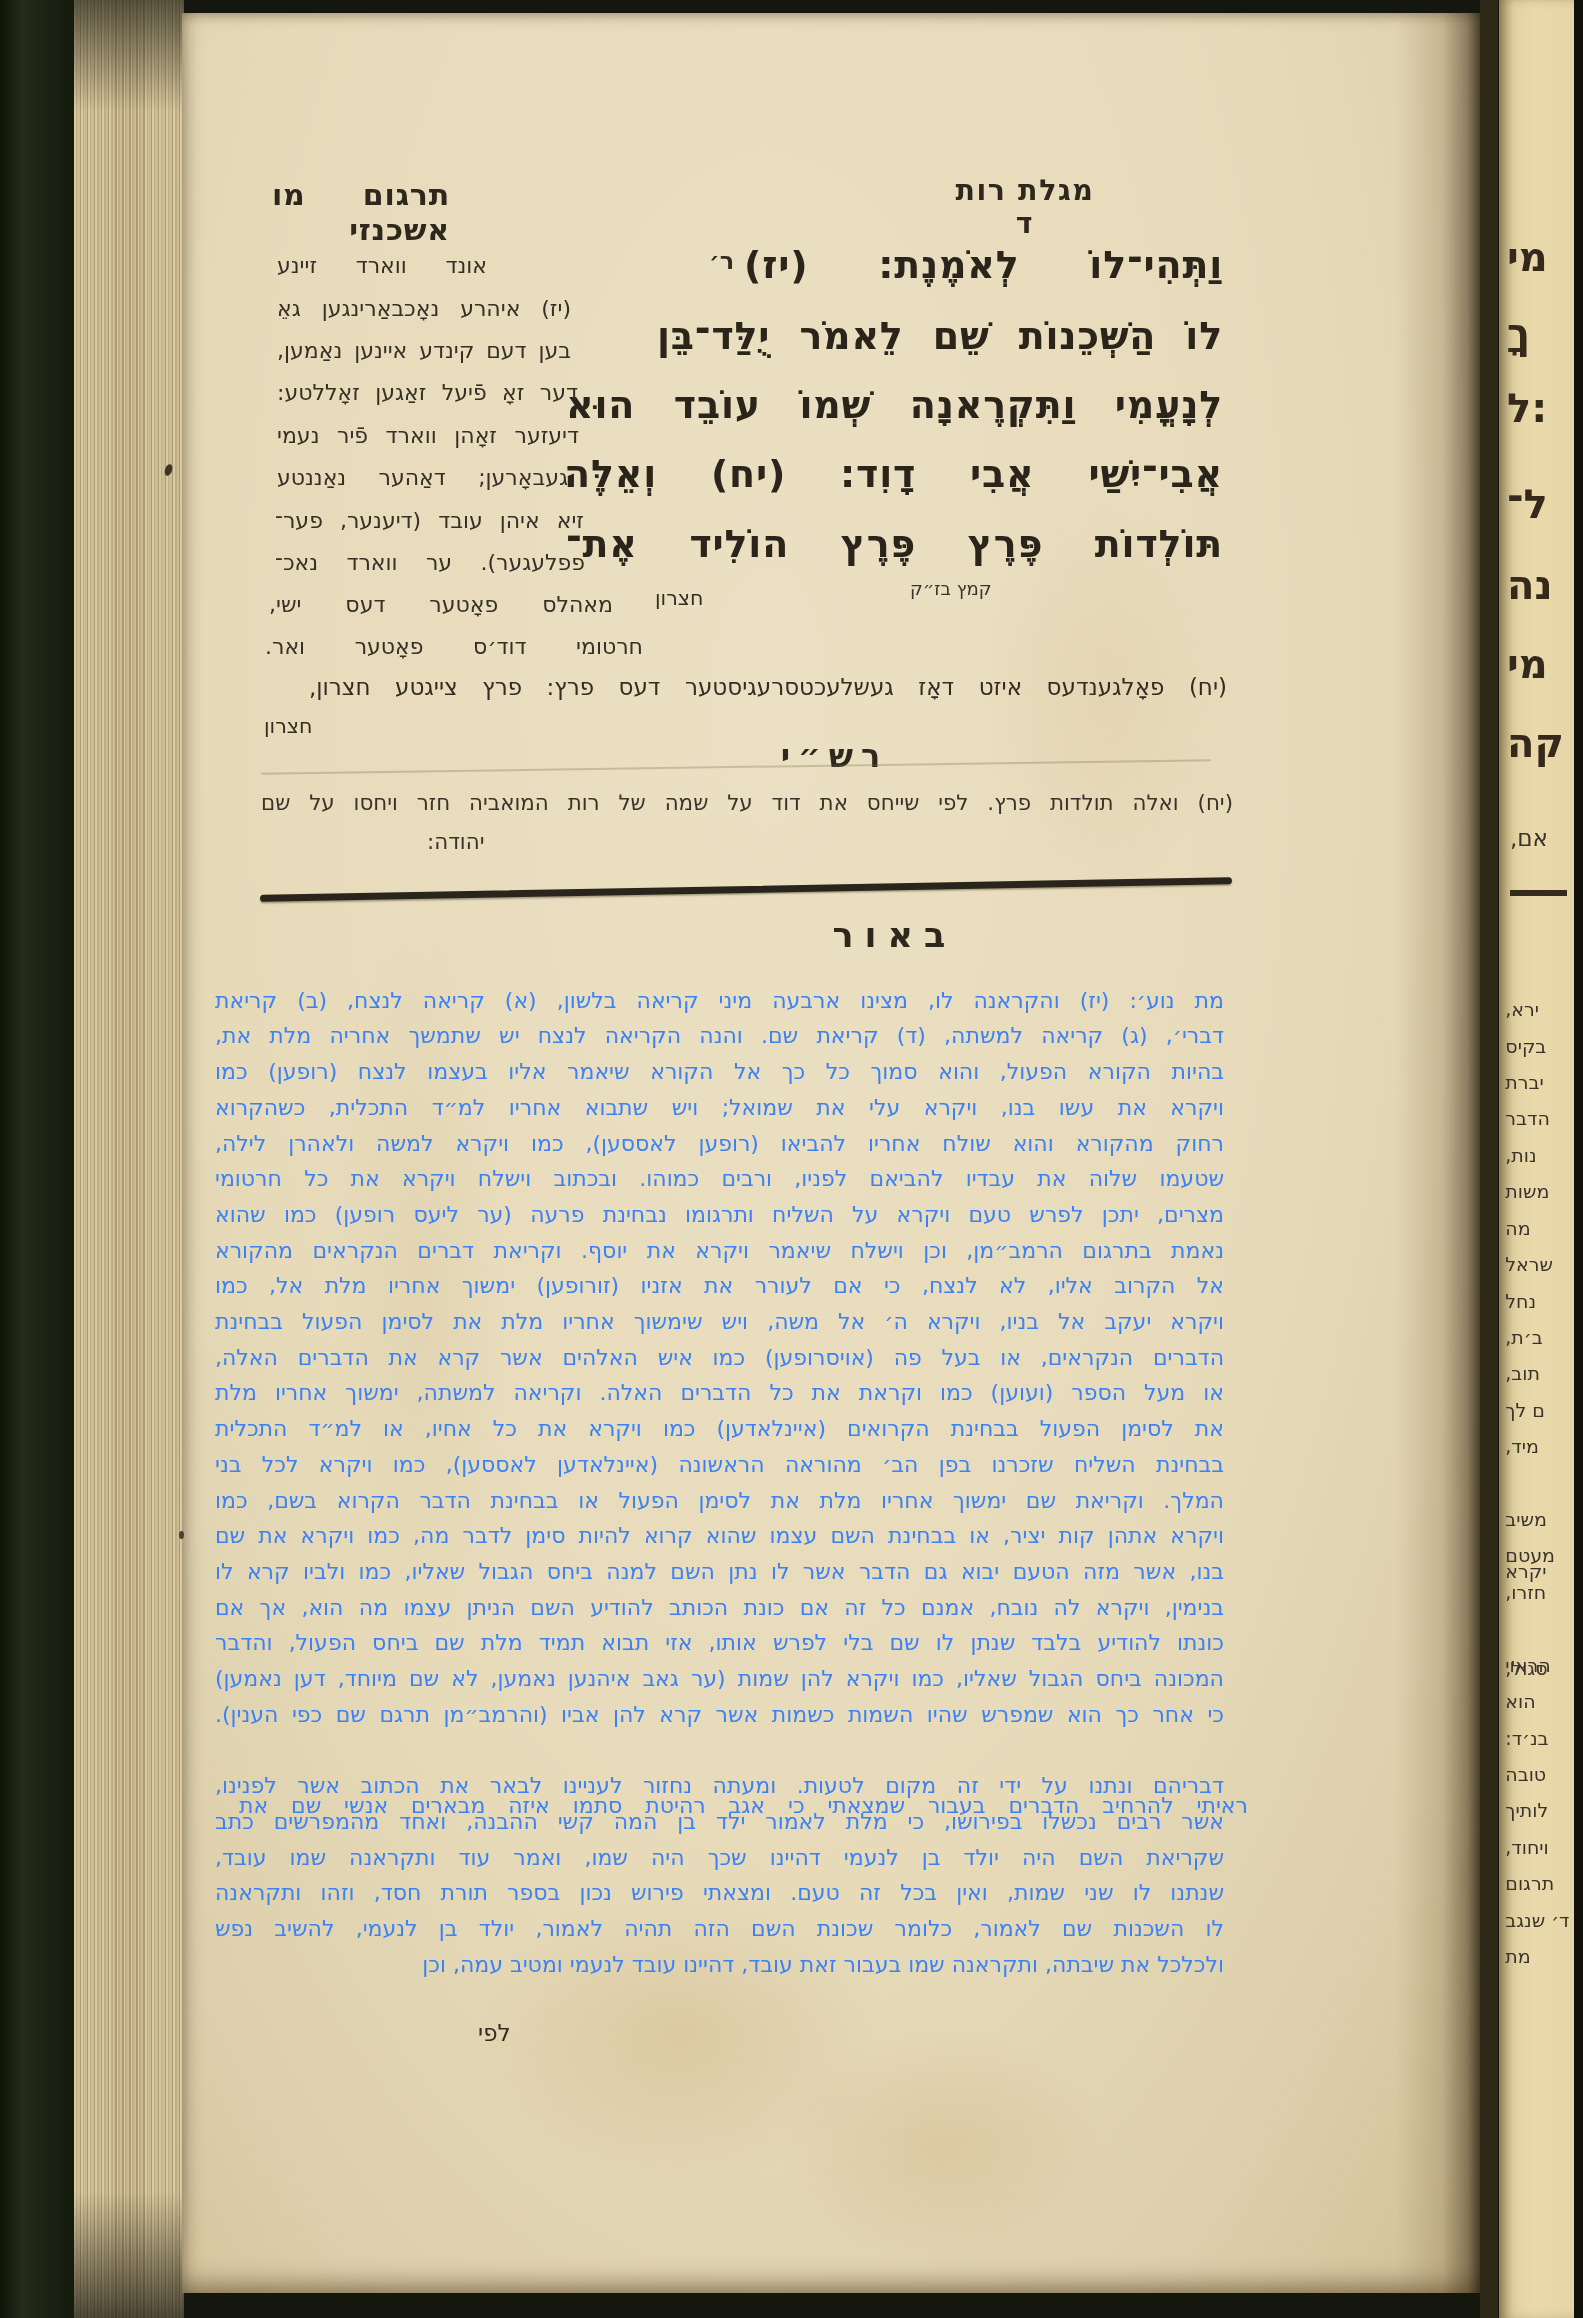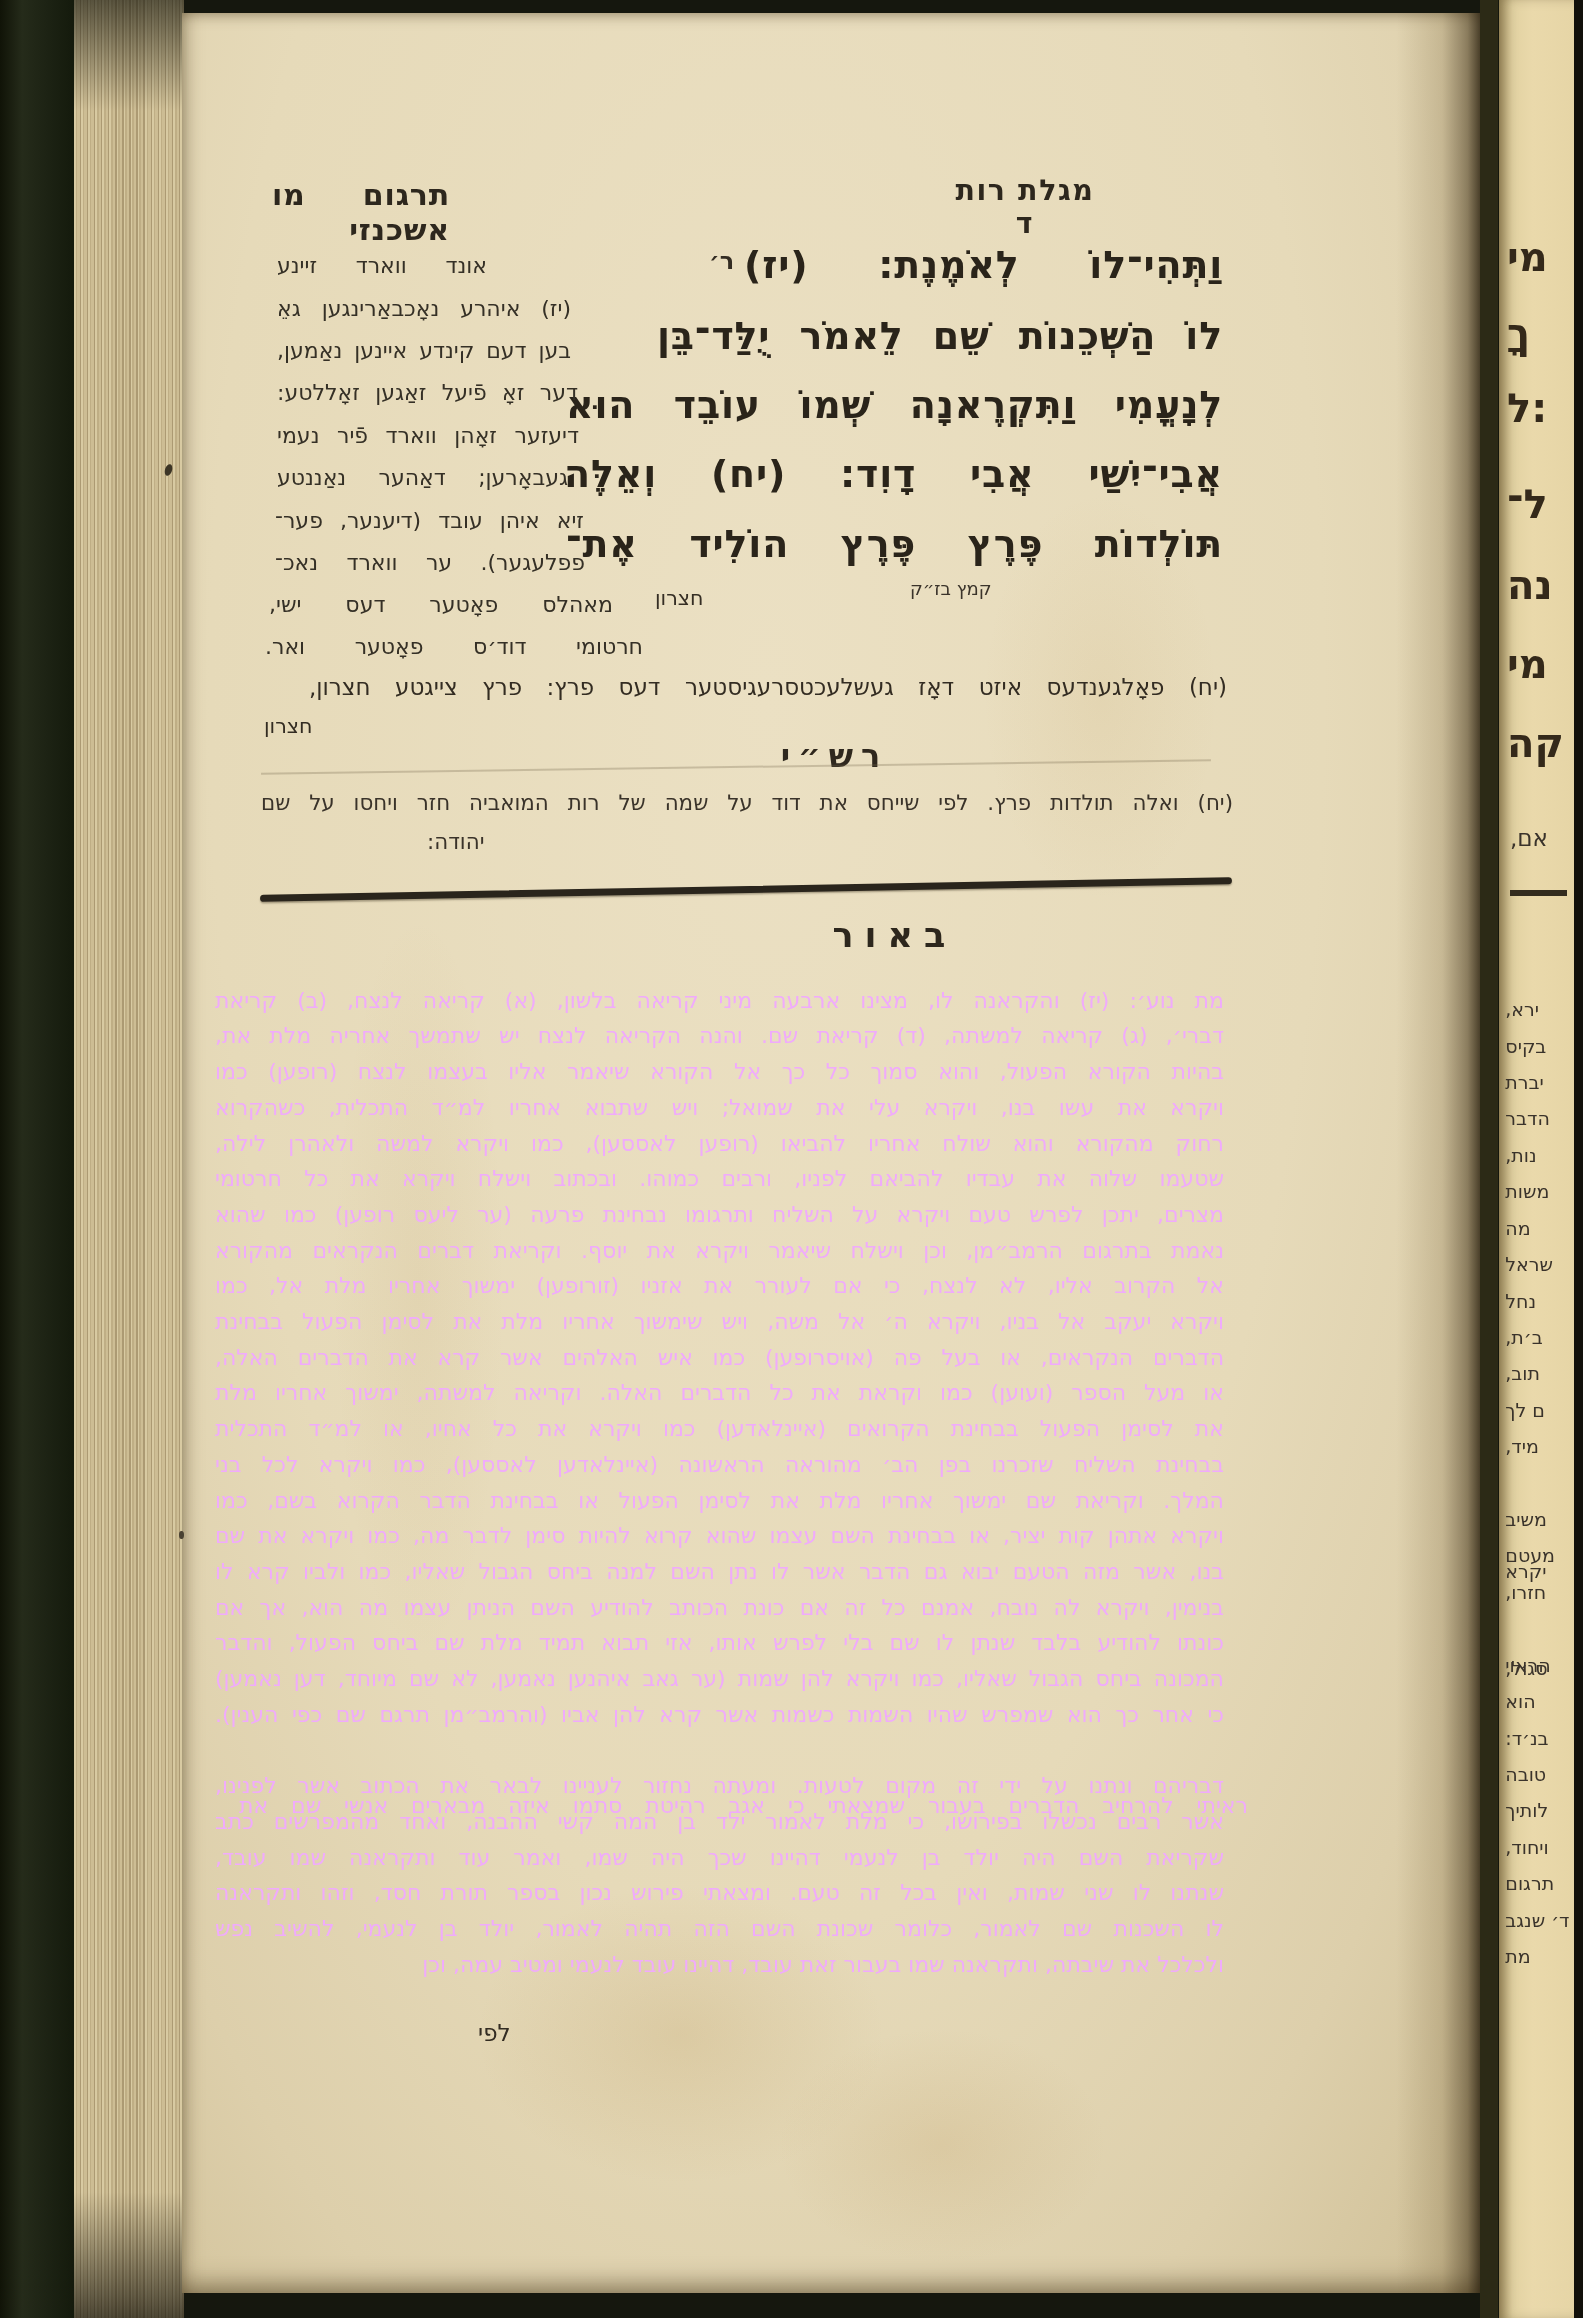--- a/index.html
+++ b/index.html
@@ -72,21 +72,21 @@
     transform:rotate(-.8deg);}
   .rashi-l1{top:787px;left:261px;width:972px;font-size:21.4px;line-height:32px;height:35px;color:#3a332a;}
   .rashi-l2{top:829px;left:427px;font-size:21.4px;color:#3a332a;}
   .rule{position:absolute;top:886px;left:260px;width:972px;height:7.1px;background:#2a251c;
     border-radius:4px;transform:rotate(-1.05deg);box-shadow:0 1.6px 1.6px rgba(70,60,40,.4);}
   
   .biur-title{top:915px;left:814px;width:161px;text-align:center;font-size:35px;letter-spacing:11px;
     font-weight:bold;color:#2d271d;}
   .biur-block{position:absolute;left:215px;top:0;width:1009px;height:2319px;}
   .biur-line{position:absolute;left:0;width:100%;height:33px;line-height:32px;overflow:hidden;
-    direction:rtl;text-align:justify;text-align-last:justify;font-size:22px;color:#f0abfc;}
+    direction:rtl;text-align:justify;text-align-last:justify;font-size:22px;color:#3b82f6;}
   .biur-line:last-child{text-align-last:right;}
   .catch3{top:2020px;left:478px;font-size:23px;}
   
   .adj-layer{position:absolute;left:1499px;top:0;width:75px;height:2319px;overflow:hidden;}
   .frag-big{position:absolute;left:8px;font-size:40px;font-weight:bold;direction:rtl;
     white-space:nowrap;color:#34291a;}
   .frag-small{position:absolute;left:6.3px;font-size:19px;direction:rtl;white-space:nowrap;color:#3a332b;}
   .frag-comma{position:absolute;left:1510px;top:825px;font-size:23px;direction:rtl;color:#3a332b;}
   .frag-dash{position:absolute;left:1510px;top:890px;width:57px;height:5.5px;background:#332c1e;}
 </style>

